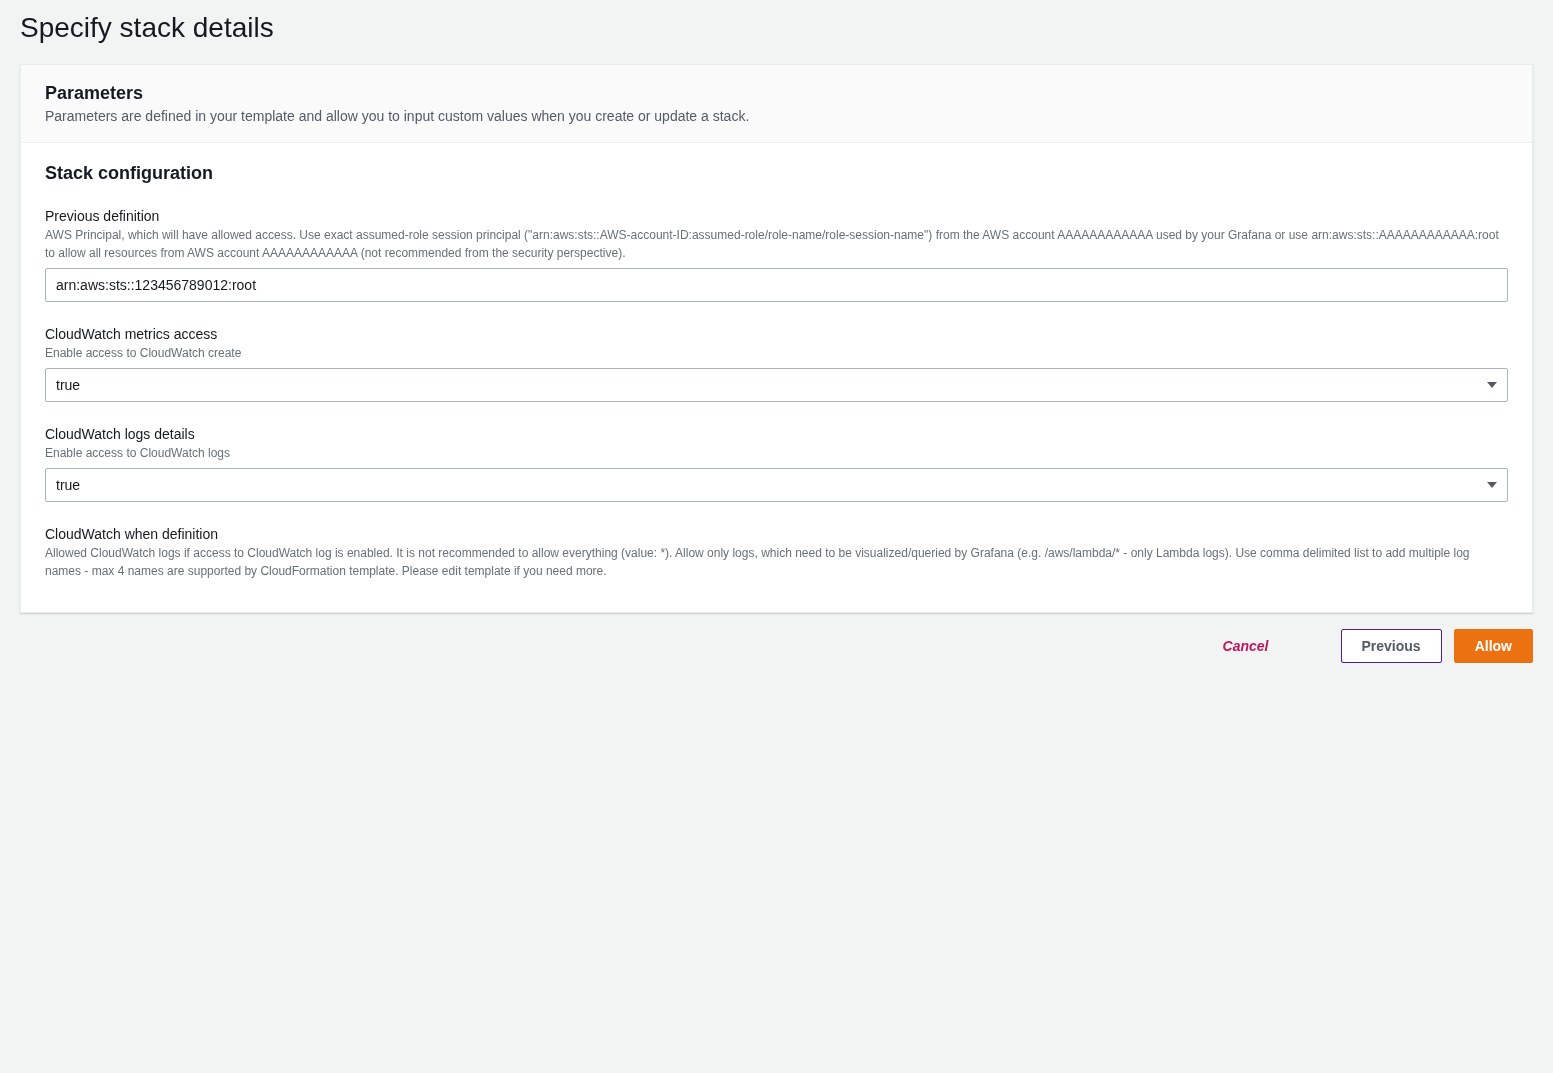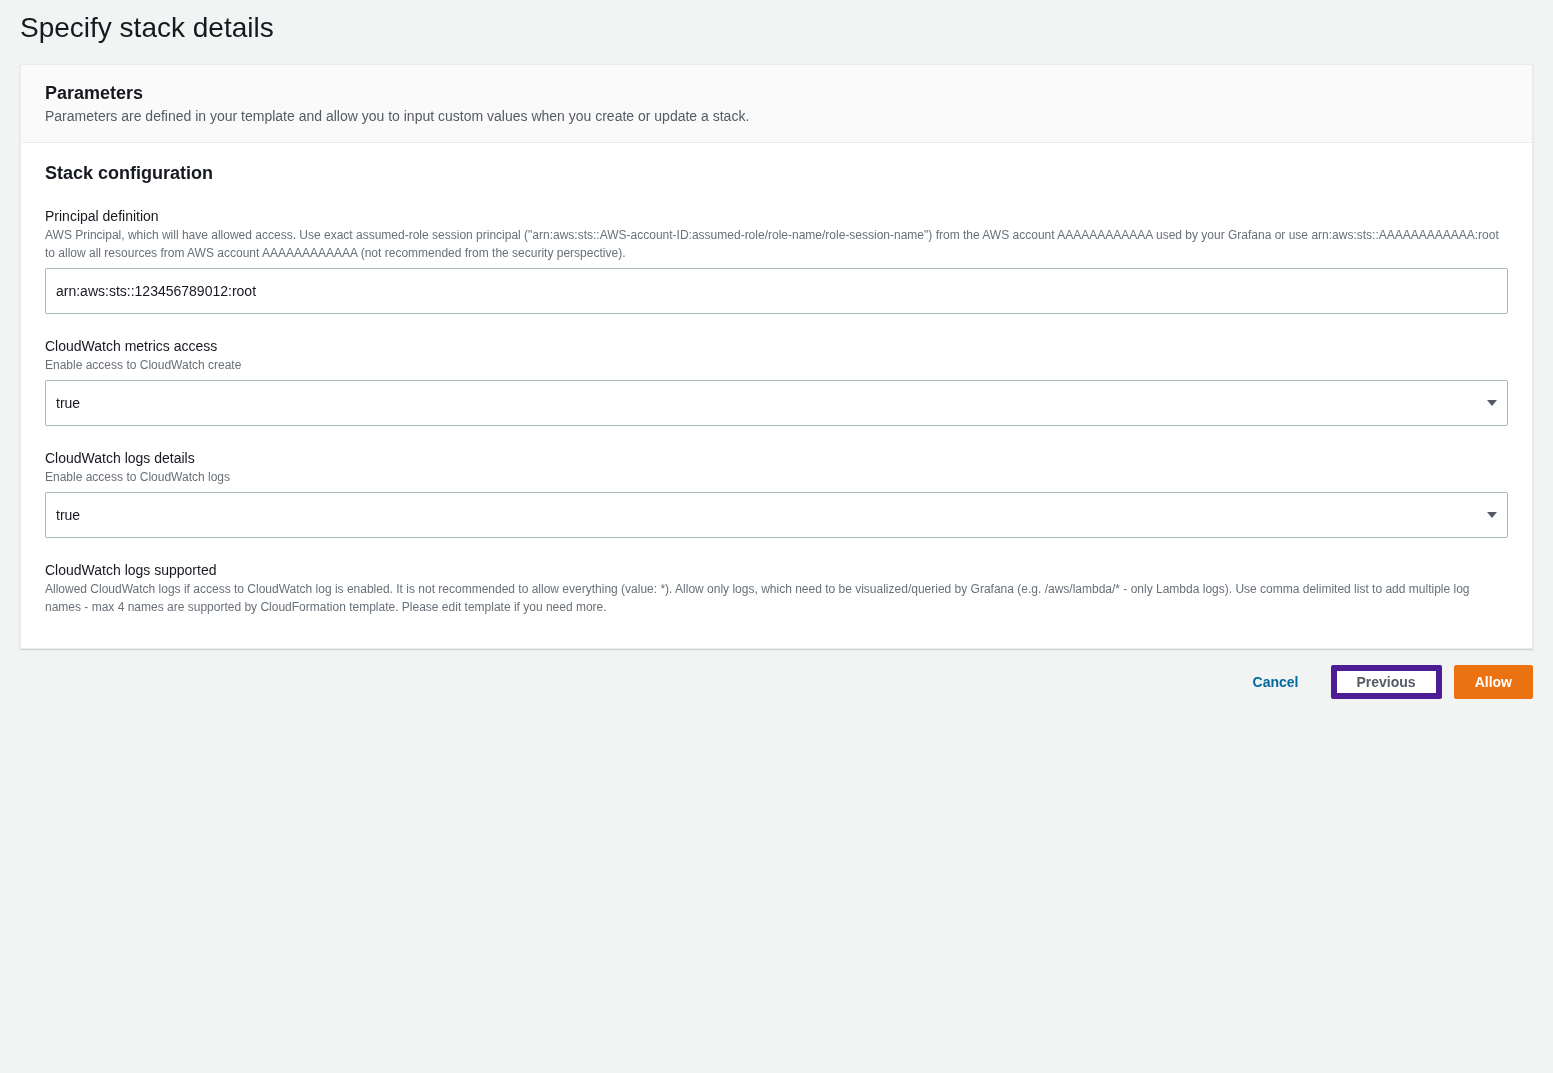--- a/index.html
+++ b/index.html
@@ -62,21 +62,21 @@
     margin-bottom: 6px;
   }
   .text-input, .select-wrap {
     width: 100%;
     border: 1px solid #aab7b8;
     border-radius: 2px;
     padding: 6px 10px;
     font-size: 14px;
     color: #16191f;
     background: #fff;
-    height: 46px;
+    height: 34px;
     line-height: 20px;
   }
   .select-wrap {
     position: relative;
     display: flex;
     align-items: center;
     justify-content: space-between;
     cursor: pointer;
   }
   .caret {
@@ -98,26 +98,28 @@
     padding: 6px 20px;
     border-radius: 2px;
     cursor: pointer;
     height: 34px;
     display: inline-flex;
     align-items: center;
   }
   .btn-link {
     background: transparent;
     border: none;
-    color: #0369a1;
+    color: #be185d;
+    font-style: italic;
   }
   .btn-secondary {
     background: #fff;
-    border: 6px solid #4c1d95;
+    border: 1px solid #4c1d95;
     color: #545b64;
+    margin-left: 40px;
   }
   .btn-primary {
     background: #ec7211;
     border: 1px solid #ec7211;
     color: #fff;
   }
 </style>
 </head>
 <body>
 
@@ -126,21 +128,21 @@
 <div class="panel">
   <div class="panel-header">
     <h2>Parameters</h2>
     <div class="sub">Parameters are defined in your template and allow you to input custom values when you create or update a stack.</div>
   </div>
 
   <div class="panel-body">
     <div class="section-title">Stack configuration</div>
 
     <div class="form-group">
-      <div class="field-label">Principal definition</div>
+      <div class="field-label">Previous definition</div>
       <div class="field-desc">AWS Principal, which will have allowed access. Use exact assumed-role session principal ("arn:aws:sts::AWS-account-ID:assumed-role/role-name/role-session-name") from the AWS account AAAAAAAAAAAA used by your Grafana or use arn:aws:sts::AAAAAAAAAAAA:root to allow all resources from AWS account AAAAAAAAAAAA (not recommended from the security perspective).</div>
       <input type="text" class="text-input" value="arn:aws:sts::123456789012:root" style="">
     </div>
 
     <div class="form-group">
       <div class="field-label">CloudWatch metrics access</div>
       <div class="field-desc">Enable access to CloudWatch create</div>
       <div class="select-wrap">
         <span>true</span>
         <span class="caret"></span>
@@ -150,21 +152,21 @@
     <div class="form-group">
       <div class="field-label">CloudWatch logs details</div>
       <div class="field-desc">Enable access to CloudWatch logs</div>
       <div class="select-wrap">
         <span>true</span>
         <span class="caret"></span>
       </div>
     </div>
 
     <div class="form-group">
-      <div class="field-label">CloudWatch logs supported</div>
+      <div class="field-label">CloudWatch when definition</div>
       <div class="field-desc">Allowed CloudWatch logs if access to CloudWatch log is enabled. It is not recommended to allow everything (value: *). Allow only logs, which need to be visualized/queried by Grafana (e.g. /aws/lambda/* - only Lambda logs). Use comma delimited list to add multiple log names - max 4 names are supported by CloudFormation template. Please edit template if you need more.</div>
     </div>
 
   </div>
 </div>
 
 <div class="footer-actions">
   <button class="btn btn-link">Cancel</button>
   <button class="btn btn-secondary">Previous</button>
   <button class="btn btn-primary">Allow</button>

